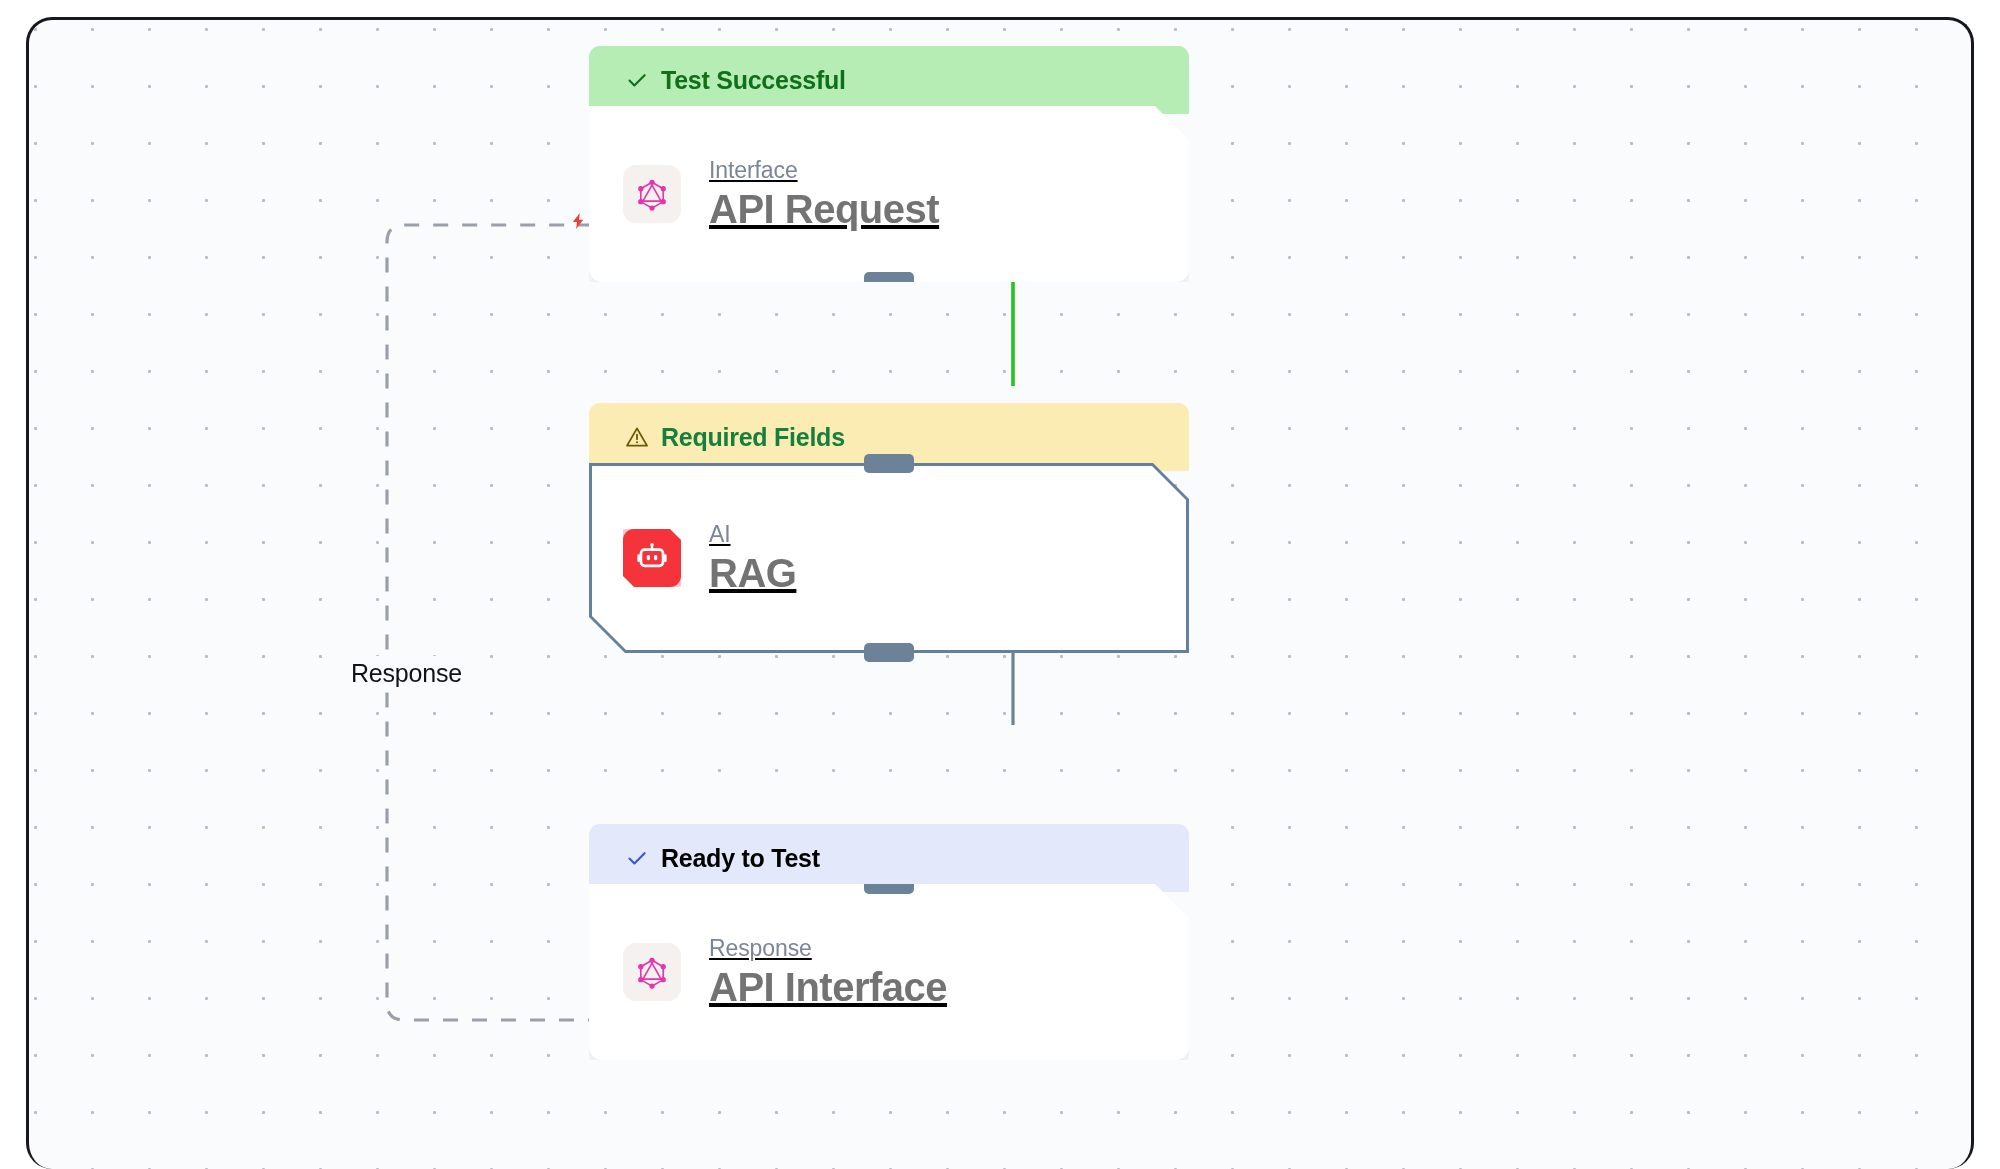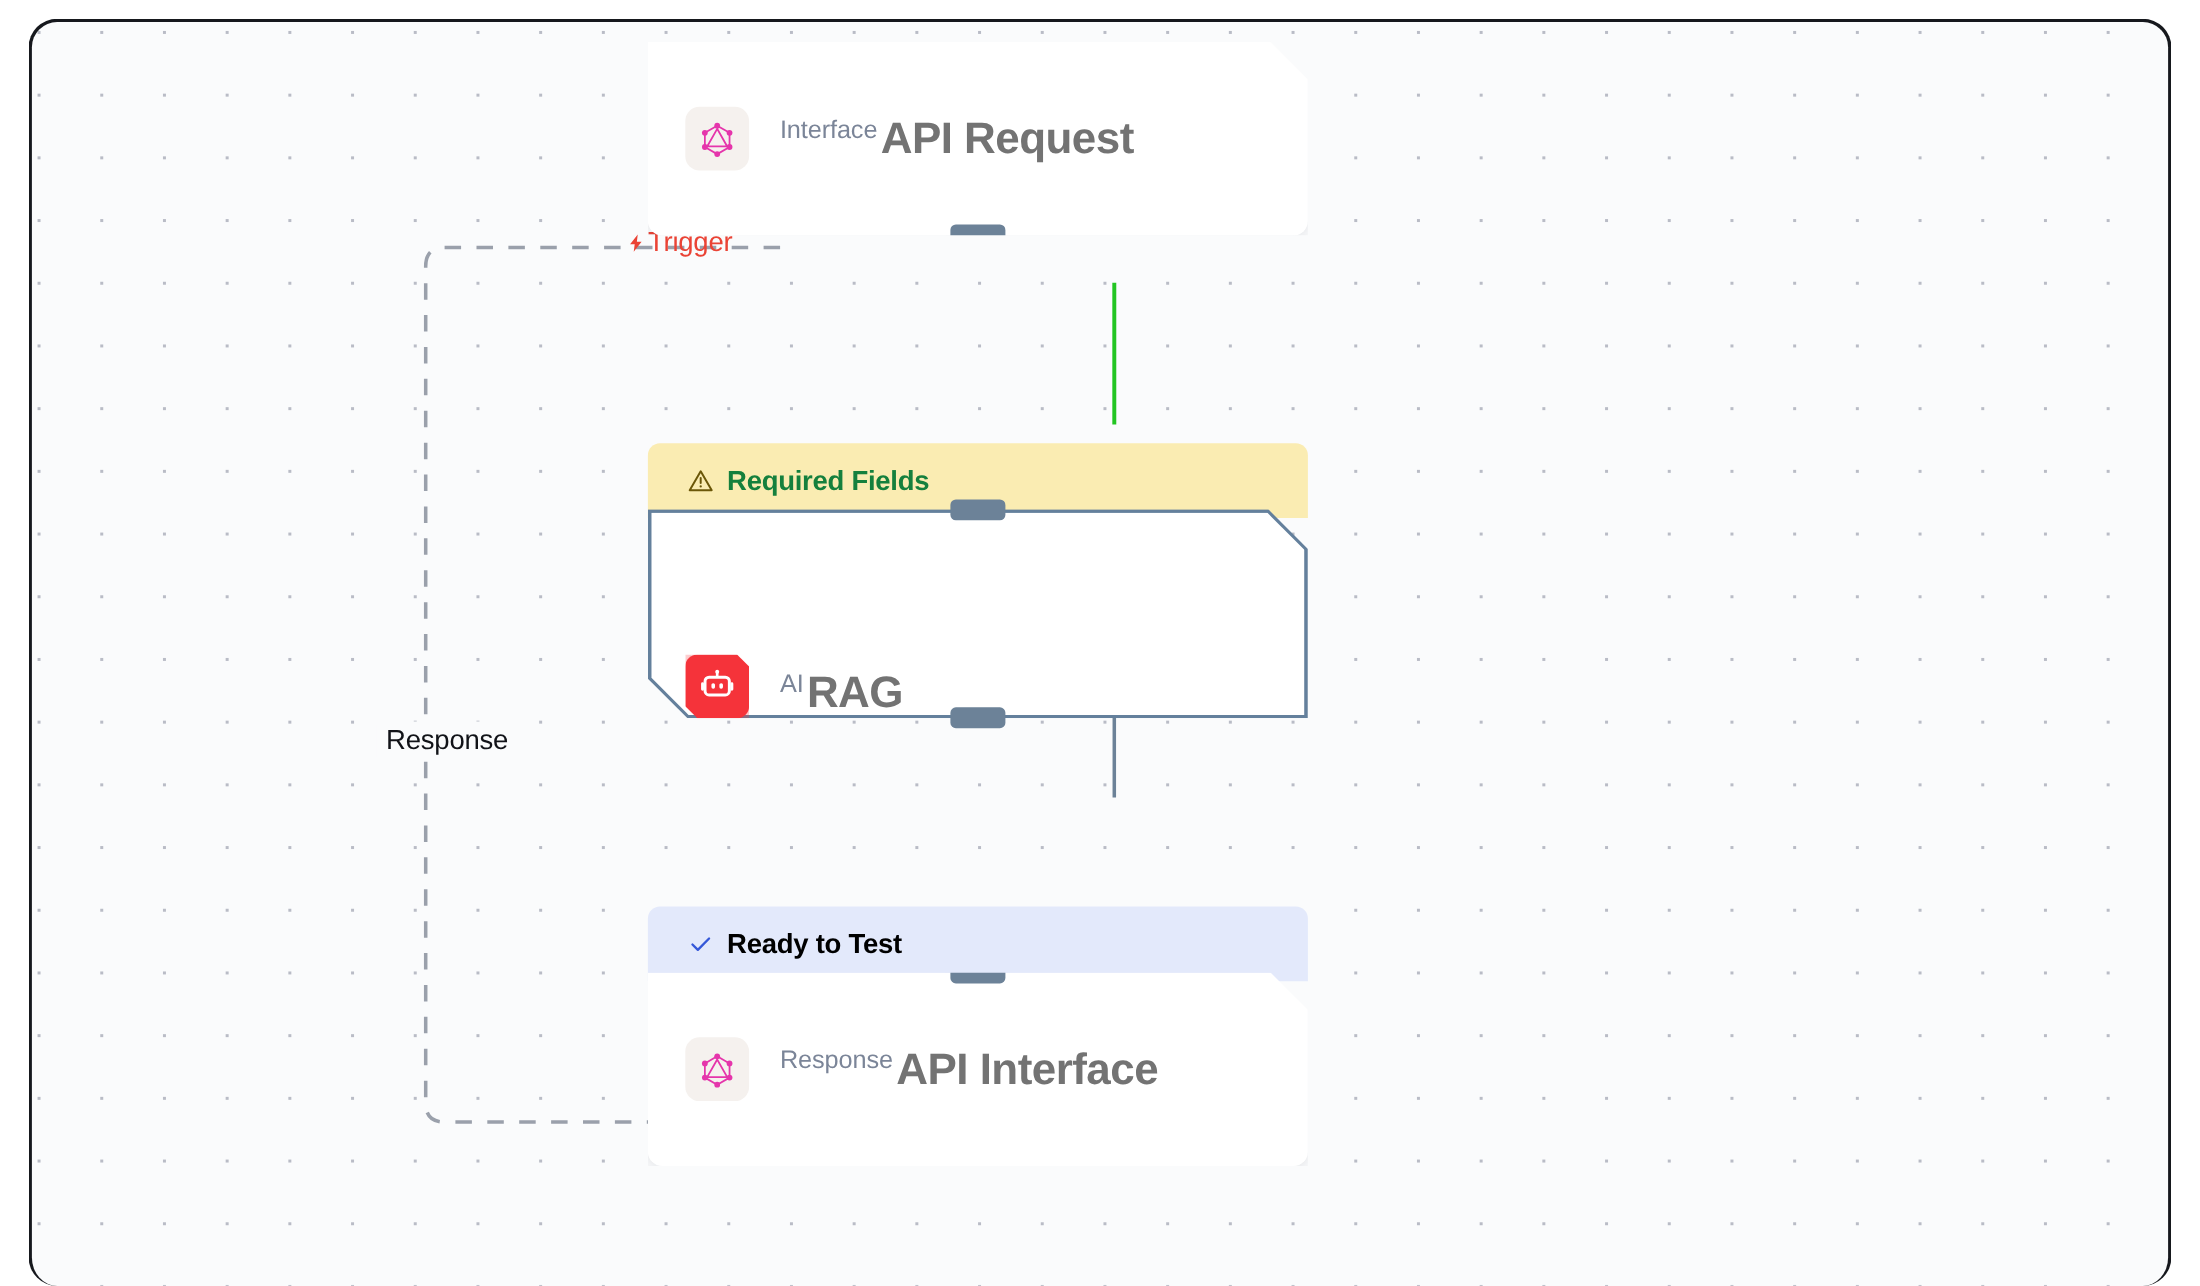--- a/index.html
+++ b/index.html
@@ -139,21 +139,21 @@
     position: absolute;
     inset: 3px;
     background: #ffffff;
     -webkit-clip-path: polygon(0 0, calc(100% - 34px) 0, 100% 34px, 100% 100%, 34px 100%, 0 calc(100% - 34px));
     clip-path: polygon(0 0, calc(100% - 34px) 0, 100% 34px, 100% 100%, 34px 100%, 0 calc(100% - 34px));
   }
   .body-selected .node-content {
     position: absolute;
     inset: 0;
     display: flex;
-    align-items: flex-end;
+    align-items: center;
     gap: 28px;
     padding: 0 0 0 34px;
     box-sizing: border-box;
   }
 
   
   .icon-tile {
     flex: 0 0 auto;
     width: 58px;
     height: 58px;
@@ -165,21 +165,21 @@
   }
   .icon-tile.graphql { background: #f5f1ee; }
   .icon-tile.robot {
     background: #f5333a;
     border-radius: 11px;
     -webkit-clip-path: polygon(0 0, calc(100% - 11px) 0, 100% 11px, 100% 100%, 11px 100%, 0 calc(100% - 11px));
     clip-path: polygon(0 0, calc(100% - 11px) 0, 100% 11px, 100% 100%, 11px 100%, 0 calc(100% - 11px));
     box-shadow: 0 0 26px 9px rgba(245,51,58,0.42);
   }
 
-  .node-text { display: flex; flex-direction: row; gap: 3px; }
+  .node-text { display: flex; flex-direction: column; gap: 3px; text-decoration: underline; }
   .node-kind {
     font-size: 23px;
     color: #7b8598;
     font-weight: 400;
     letter-spacing: -0.1px;
   }
   .node-title {
     font-size: 40px;
     color: #737373;
     font-weight: 700;
@@ -227,20 +227,26 @@
       <svg class="bolt-ico" viewBox="0 0 24 24">
         <path d="M13.6 2 4.8 13.4h5.3L9 22l9-11.6h-5.4z" fill="#ea4335"></path>
       </svg>
       <span>Trigger</span>
     </div>
 
     <div class="edge-label" id="response-label">Response</div>
 
     <div class="node" id="node-api-request" style="left: 560px; top: 26px;">
 
+      <div class="node-header hdr-green">
+        <svg class="hdr-ico" width="24" height="24" viewBox="0 0 24 24">
+          <path d="M4.5 12.6 9.4 17.5 19.6 7.2" fill="none" stroke="#0f6f1b" stroke-width="2.1" stroke-linecap="round" stroke-linejoin="round"></path>
+        </svg>
+        <span>Test Successful</span>
+      </div>
 
       <div class="node-body body-plain">
         <div class="icon-tile graphql">
           <svg width="34" height="34" viewBox="0 0 40 40">
             <g stroke="#e535ab" stroke-width="1.9" fill="none">
               <path d="M20 6.2 6.8 13.8v15.2L20 36.6l13.2-7.6V13.8z"></path>
               <path d="M20 9.6 9.3 28.4h21.4z"></path>
             </g>
             <g fill="#e535ab">
               <circle cx="20" cy="6.2" r="3.1"></circle>

